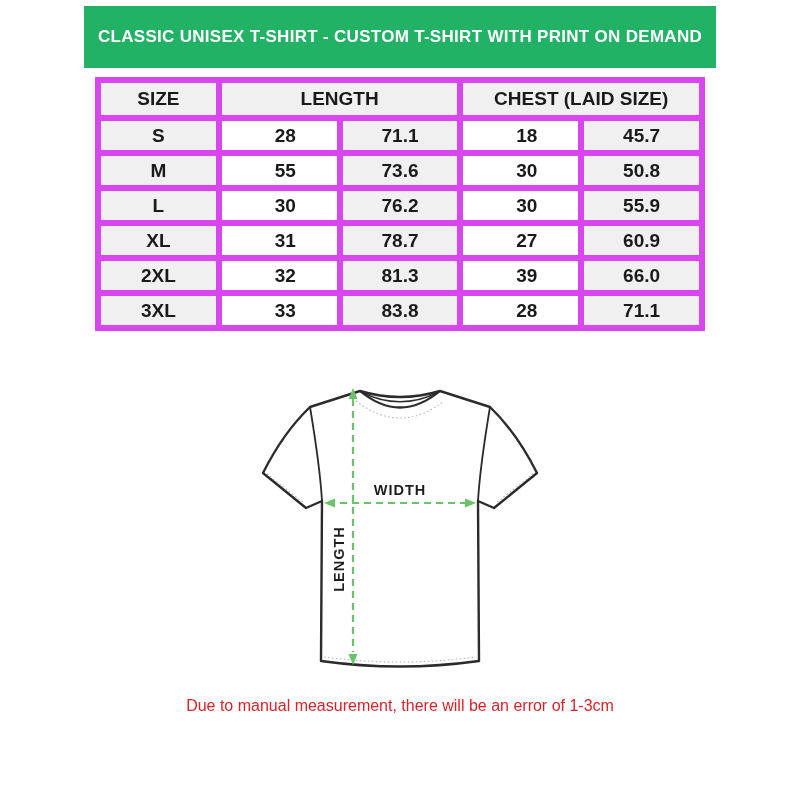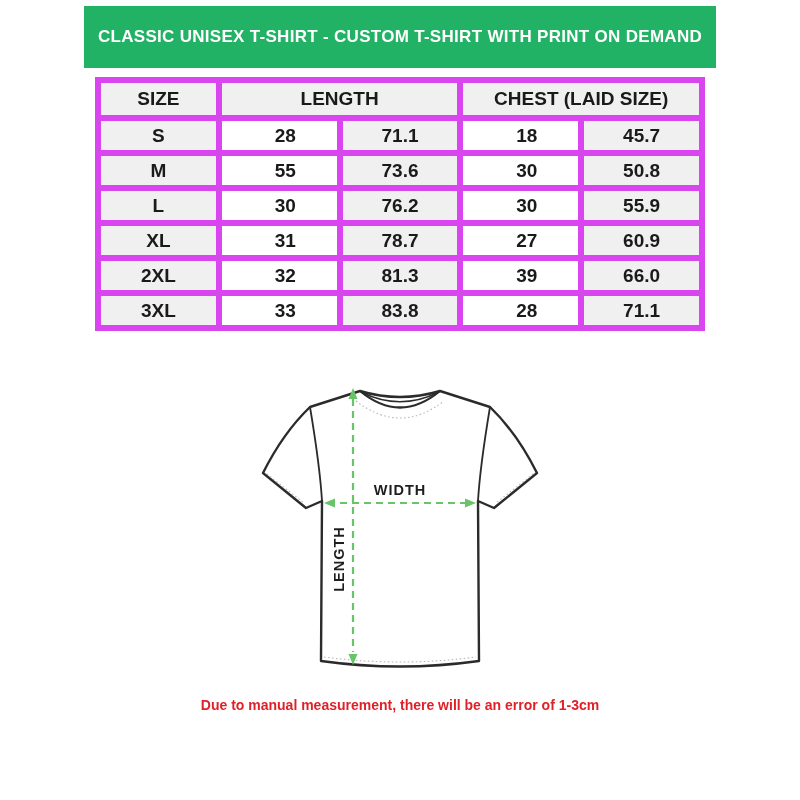--- a/index.html
+++ b/index.html
@@ -41,22 +41,22 @@
   .size-table td.gray { background:#f0f0f0; }
   .size-table td.white { background:#ffffff;padding-left:12px; }
   .shirt-wrap {
     width:300px; height:310px;
     margin:44px auto 0;
   }
   .note {
     margin-top:12px;
     text-align:center;
     color:#e01f26;
-    font-weight:bold;
-    font-size:14px;
+    font-weight:normal;
+    font-size:16px;
   }
   .svg-label {
     font-family:"Liberation Sans", sans-serif;
     font-weight:bold;
     font-size:14.5px;
     fill:#1e1e1e;
     letter-spacing:1px;
   }
 </style>
 </head>

